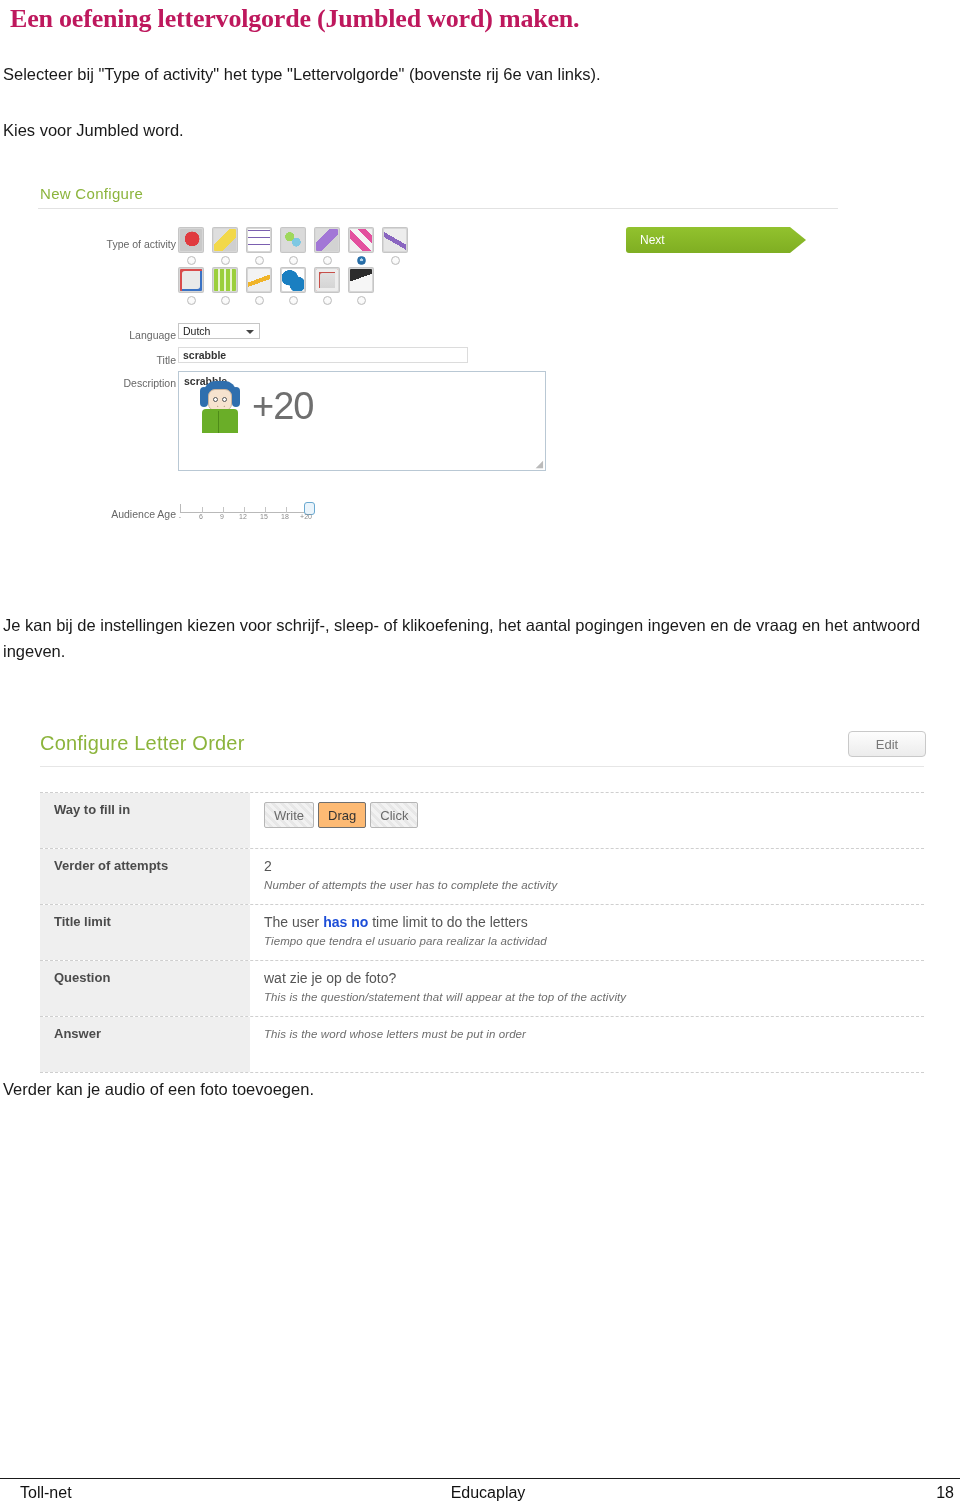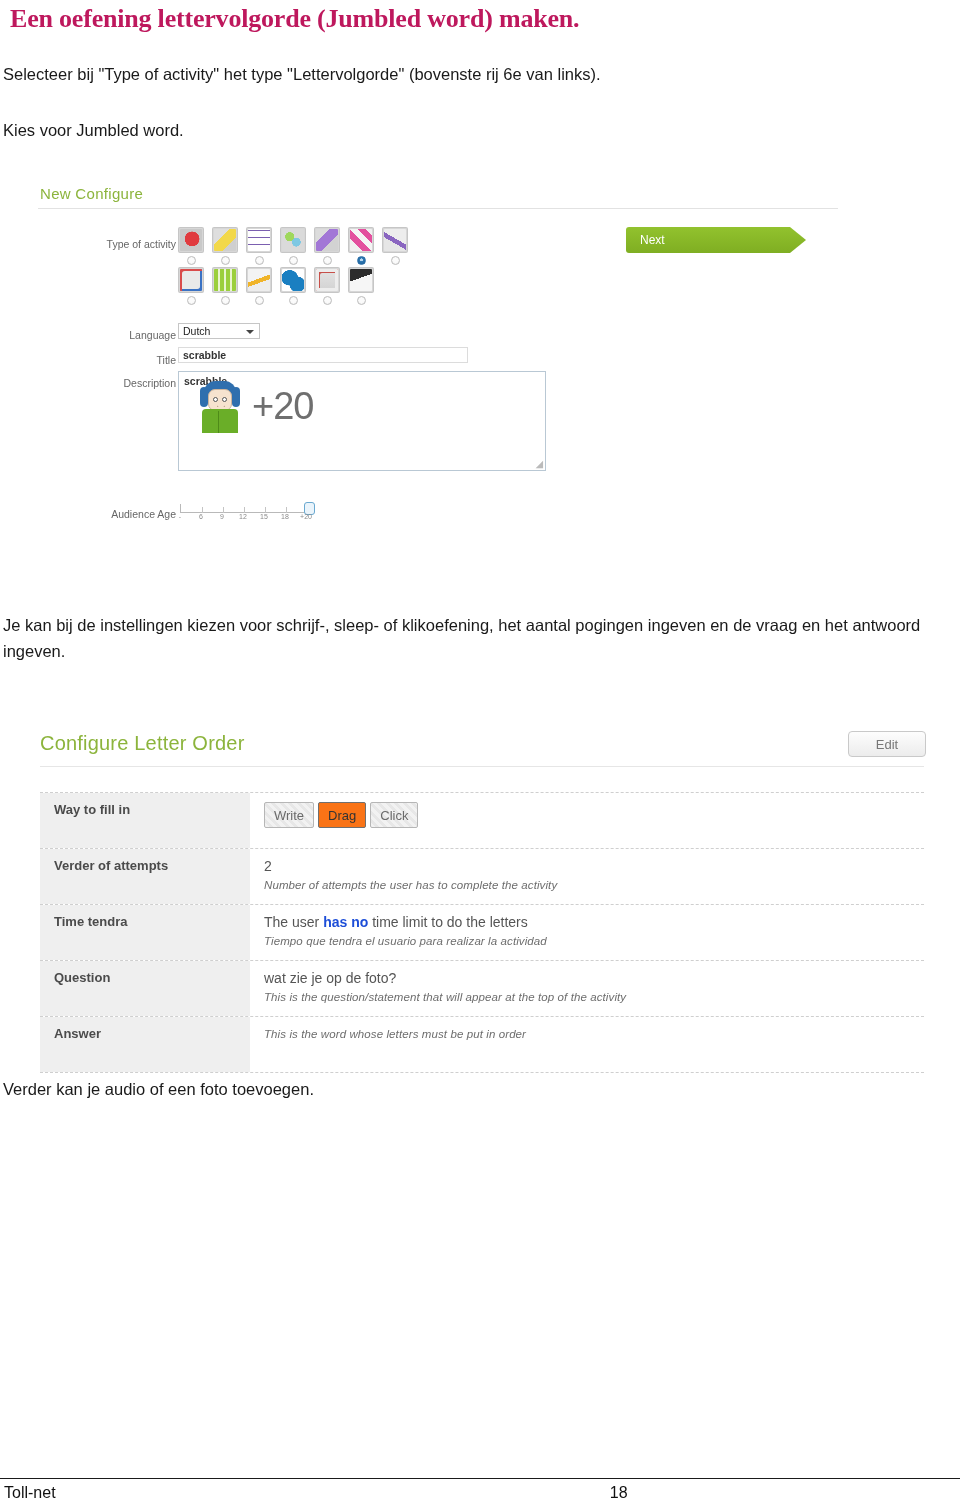--- a/index.html
+++ b/index.html
@@ -197,31 +197,31 @@
   }
   .fill-group{ display:flex; gap:4px; margin-top:1px; }
   .fill-btn{
     min-width:46px; height:26px; padding:0 9px;
     border:1px solid #b6b6b6; border-radius:2px;
     background:repeating-linear-gradient(45deg,#f2f2f2 0 3px,#e7e7e7 3px 6px);
     color:#6a6a6a; font-size:13px;
     display:flex; align-items:center; justify-content:center;
   }
   .fill-btn.active{
-    background:#f97316; border-color:#6f6f6f; color:#333;
+    background:#fdba74; border-color:#6f6f6f; color:#333;
   }
 
   
   .footer-rule{
     position:absolute; left:0; top:1478px; width:960px; height:1px;
     background:#1a1a1a;
   }
   .footer{
     position:absolute; left:0; top:1484px; width:960px;
-    display:flex; font-size:16px; color:#111;
+    display:flex; font-size:16px; color:#111;padding-left:16px;
   }
   .f-left{ width:33%; padding-left:4px; text-align:left; }
   .f-mid { width:34%; text-align:center; }
   .f-right{ width:33%; text-align:right; padding-right:6px; }
 </style>
 </head>
 <body>
 
 <div class="doc-title">Een oefening lettervolgorde (Jumbled word) maken.</div>
 
@@ -401,21 +401,21 @@
 
     <div class="cfg-row">
       <div class="cfg-key">Verder of attempts</div>
       <div class="cfg-val">
         <div class="cfg-main">2</div>
         <div class="cfg-sub">Number of attempts the user has to complete the activity</div>
       </div>
     </div>
 
     <div class="cfg-row">
-      <div class="cfg-key">Time tendra</div>
+      <div class="cfg-key">Title limit</div>
       <div class="cfg-val">
         <div class="cfg-main"><span>The user </span><b>has no</b><span> time limit to do the letters</span></div>
         <div class="cfg-sub">Tiempo que tendra el usuario para realizar la actividad</div>
       </div>
     </div>
 
     <div class="cfg-row">
       <div class="cfg-key">Question</div>
       <div class="cfg-val">
         <div class="cfg-main">wat zie je op de foto?</div>
@@ -431,14 +431,15 @@
     </div>
 
   </div>
 </div>
 
 <div class="para p4">Verder kan je audio of een foto toevoegen.</div>
 
 <div class="footer-rule"></div>
 <div class="footer">
   <div class="f-left">Toll-net</div>
+  <div class="f-mid">Educaplay</div>
   <div class="f-right">18</div>
 </div>
 
 </body></html>

